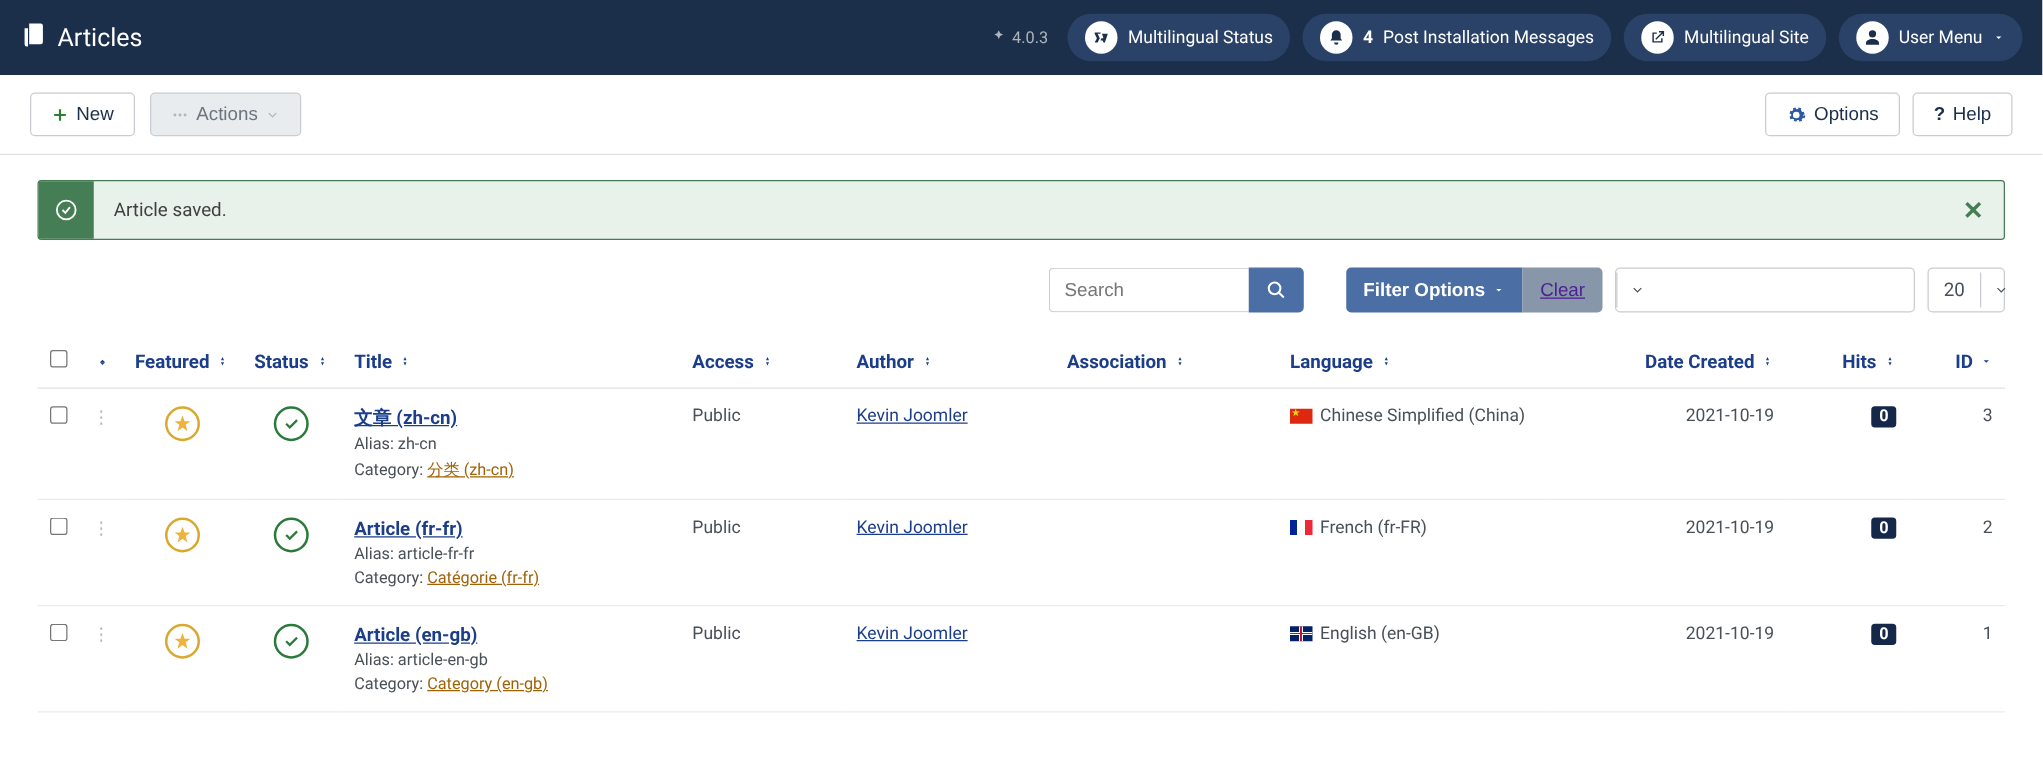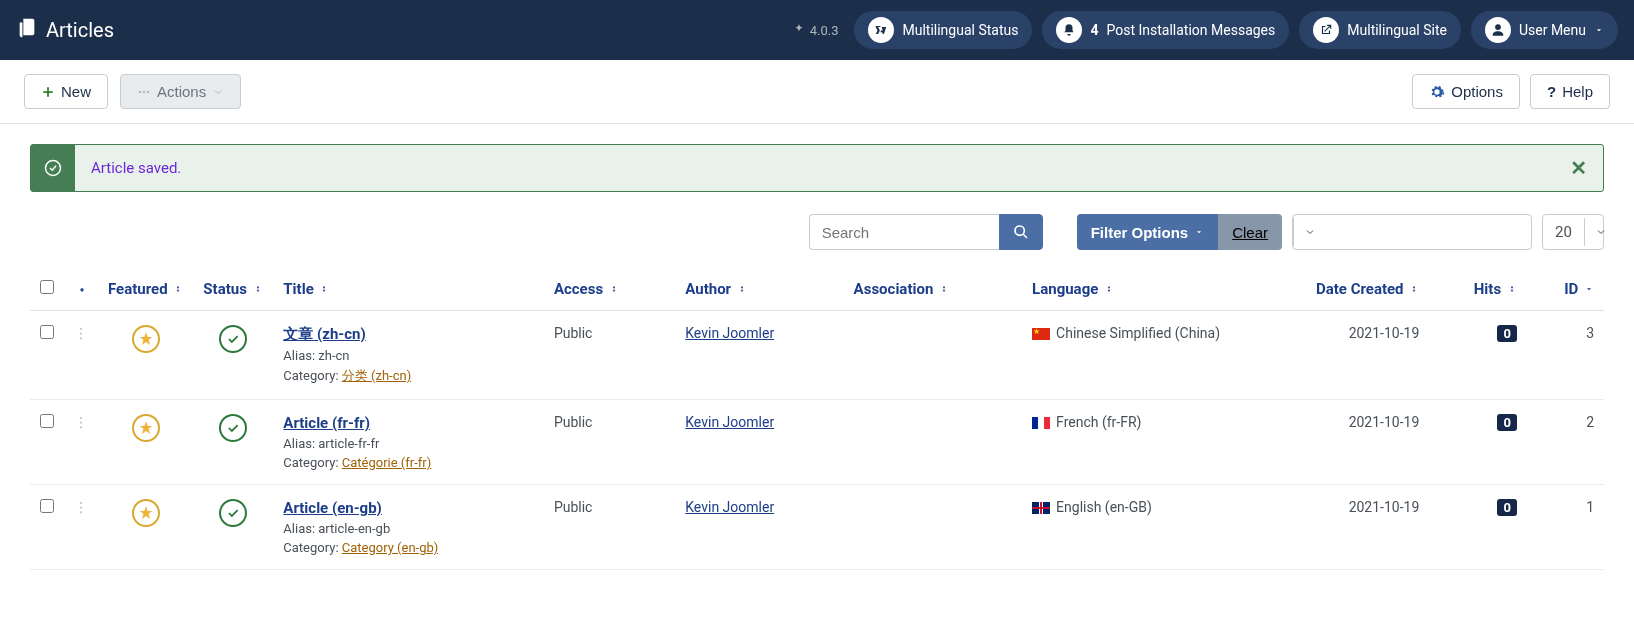--- a/index.html
+++ b/index.html
@@ -19,30 +19,30 @@
 .btn.disabled { background: #e9ecef; color: #6c757d; cursor: default; }
 .btn-plus svg { width: 14px; height: 14px; stroke: #2f7d32; stroke-width: 3; }
 .btn-actions svg.dots { width: 14px; height: 14px; fill: #adb5bd; }
 .btn-actions svg.chev { width: 12px; height: 12px; stroke: #adb5bd; stroke-width: 2; fill: none; }
 .toolbar-right { margin-left: auto; display: flex; gap: 10px; }
 .btn-gear svg { width: 16px; height: 16px; fill: #2a59a5; }
 .content { padding: 20px 30px; background: #fff; }
 .alert { border: 1px solid #457d54; border-radius: 3px; display: flex; align-items: stretch; margin-bottom: 22px; background: #e9f1eb; }
 .alert-icon { background: #457d54; color: #fff; width: 44px; display: flex; align-items: center; justify-content: center; }
 .alert-icon svg { width: 18px; height: 18px; stroke: #fff; fill: none; stroke-width: 2; }
-.alert-text { padding: 14px 16px; flex: 1; color: #6d28d9; font-size: 15px; }
+.alert-text { padding: 14px 16px; flex: 1; color: #404040; font-size: 15px; }
 .alert-close { padding: 0 16px; display: flex; align-items: center; cursor: pointer; color: #457d54; font-size: 20px; font-weight: 700; }
 .filters { display: flex; gap: 10px; justify-content: flex-end; margin-bottom: 18px; }
 .search-group { display: flex; }
-.search-input { border: 1px solid #c9ccd0; border-right: none; border-radius: 4px 0 0 4px; padding: 8px 12px; width: 190px; font-size: 15px; }
+.search-input { border: 1px solid #c9ccd0; border-right: none; border-radius: 4px 0 0 4px; padding: 8px 12px; width: 160px; font-size: 15px; }
 .search-btn { background: #4b6ea5; border: 1px solid #4b6ea5; border-radius: 0 4px 4px 0; width: 44px; display: flex; align-items: center; justify-content: center; cursor: pointer; }
 .search-btn svg { width: 16px; height: 16px; stroke: #fff; fill: none; stroke-width: 2.5; }
 .filter-opts { background: #4b6ea5; color: #fff; border: none; border-radius: 4px 0 0 4px; padding: 9px 14px; font-size: 15px; font-weight: 600; cursor: pointer; display: flex; align-items: center; gap: 6px; }
 .filter-opts svg { width: 10px; height: 10px; fill: #fff; }
-.clear-btn { background: #8896a9; color: #000000; border: none; border-radius: 0 4px 4px 0; padding: 9px 14px; font-size: 15px; cursor: pointer; text-decoration: underline; }
+.clear-btn { background: #8896a9; color: #4c1d95; border: none; border-radius: 0 4px 4px 0; padding: 9px 14px; font-size: 15px; cursor: pointer; text-decoration: underline; }
 .filter-pair { display: flex; margin-left: 24px; }
 .select-box { display: flex; align-items: center; border: 1px solid #c9ccd0; border-radius: 4px; cursor: pointer; }
 .select-box.sort { width: 240px; }
 .select-box.limit { width: 62px; }
 .select-text { padding: 8px 12px; flex: 1; font-size: 15px; }
 .select-arrow { border-left: 1px solid #c9ccd0; padding: 8px 10px; display: flex; align-items: center; }
 .select-arrow svg { width: 12px; height: 12px; stroke: #495057; fill: none; stroke-width: 2; }
 table { width: 100%; border-collapse: collapse; }
 thead th { text-align: left; padding: 12px 10px; border-bottom: 1px solid #dee2e6; font-weight: 700; color: #1c3e8a; font-size: 15px; white-space: nowrap; }
 thead th.sortable { cursor: pointer; }

